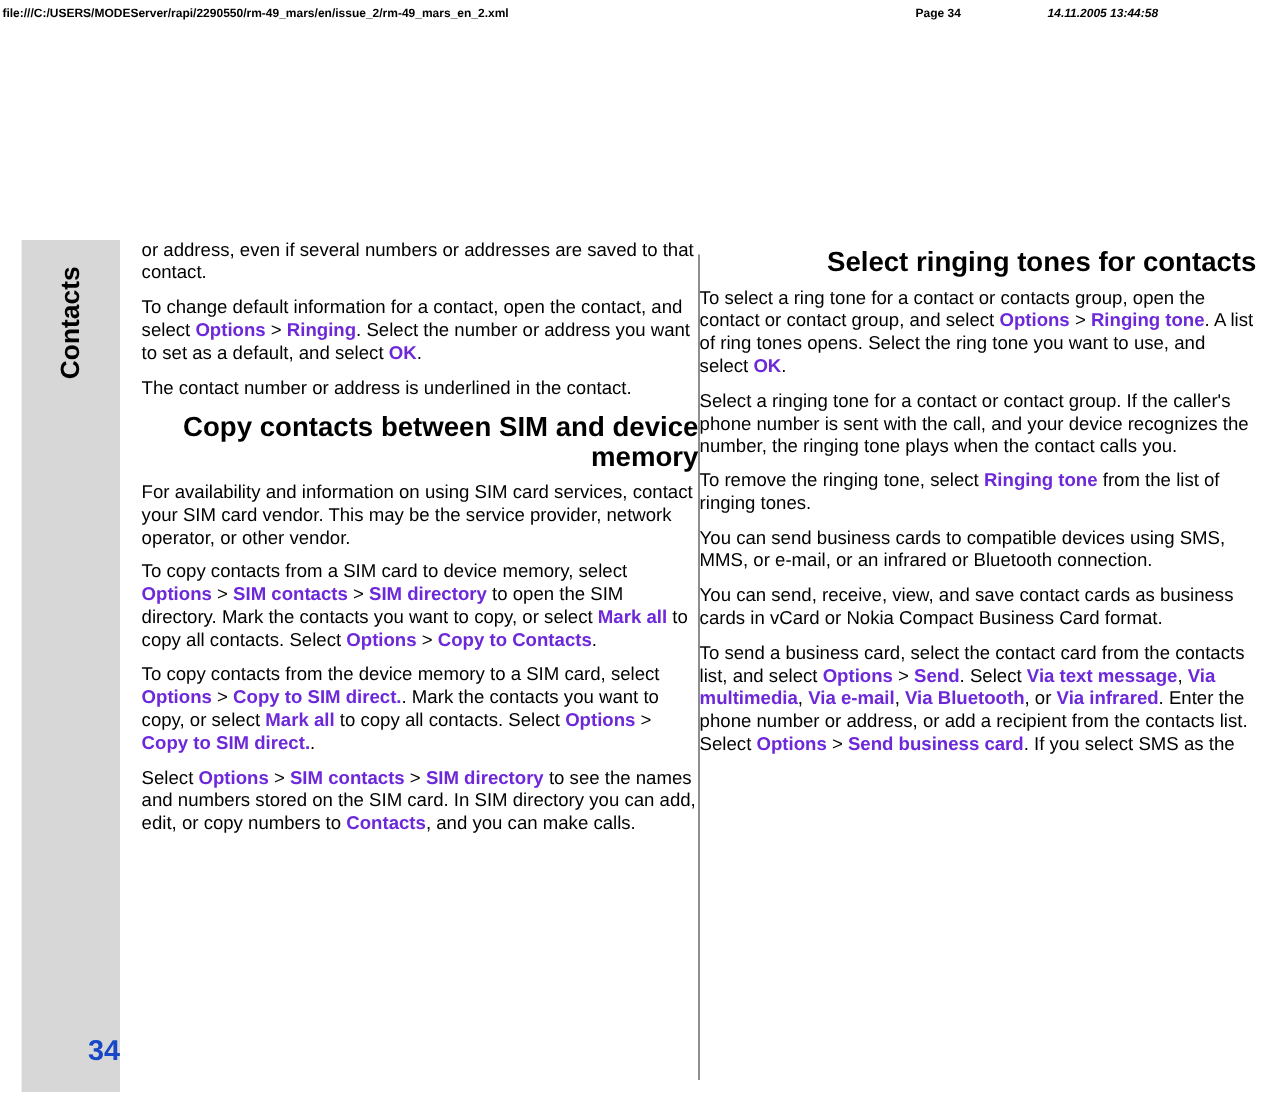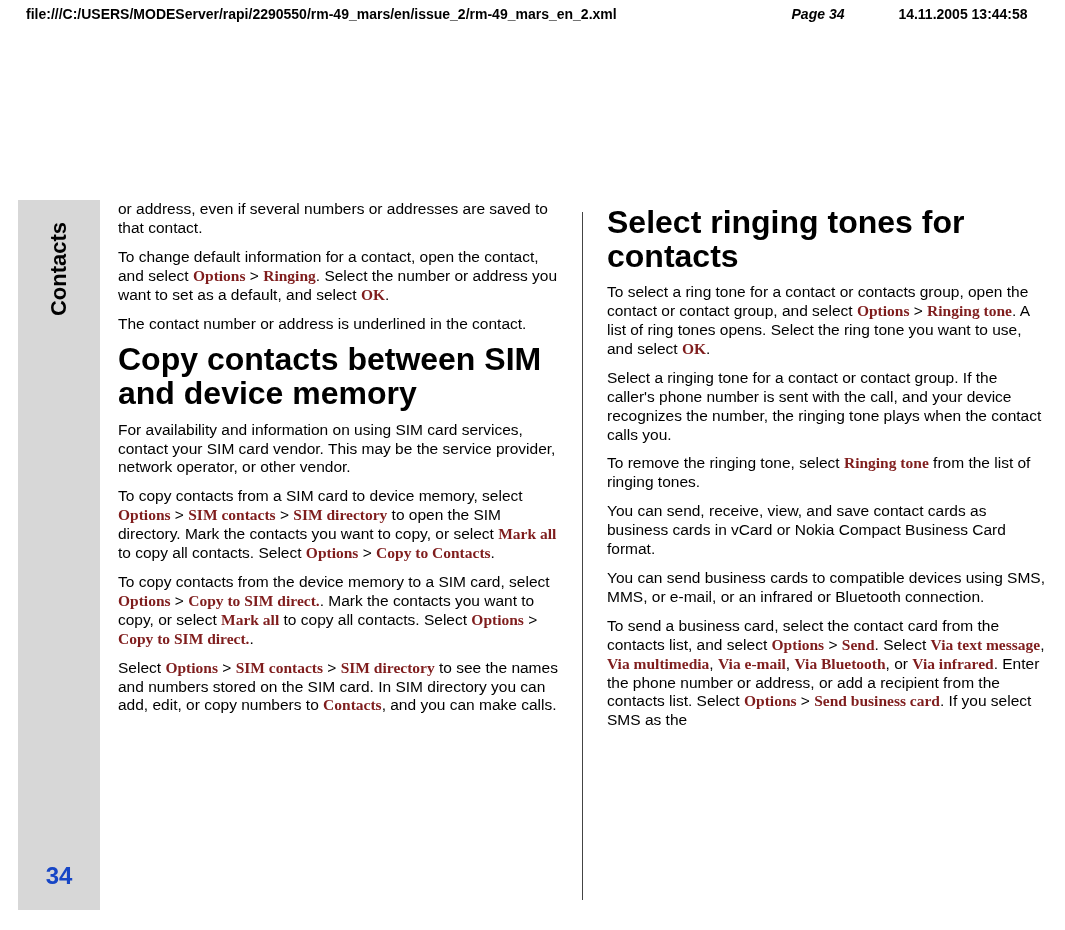--- a/index.html
+++ b/index.html
@@ -7,28 +7,27 @@
     width: 1065px;
     height: 930px;
     background: #fff;
     font-family: Arial, Helvetica, sans-serif;
     color: #000;
     position: relative;
   }
   .header {
     display: flex;
     padding: 6px 12px 4px 0;
-    font-size: 14px;
+    font-size: 10px;
     font-weight: bold;
     border-bottom: none;
-    margin-left: 24px;
   }
   .header .url { flex: 1; padding-left: 2px; }
-  .header .page { width: 110px; text-align: center; font-style: italic; }
-  .header .date { width: 180px; text-align: center; }
+  .header .page { width: 110px; text-align: left; }
+  .header .date { width: 180px; text-align: left; font-style: italic; }
   .page-body {
     position: absolute;
     top: 200px;
     left: 18px;
     right: 18px;
     bottom: 20px;
     display: flex;
   }
   .sidebar {
     width: 82px;
@@ -44,49 +43,49 @@
     transform-origin: center;
     font-size: 22px;
     font-weight: bold;
     white-space: nowrap;
   }
   .sidebar-pagenum {
     position: absolute;
     bottom: 20px;
     left: 0;
     right: 0;
-    text-align: center;
+    text-align: right;
     font-size: 24px;
     color: #1746c6;
     font-weight: bold;
   }
   .columns {
     flex: 1;
     display: flex;
-    gap: 24px;
   }
   .col {
     flex: 1;
     font-size: 15.5px;
     line-height: 1.22;
   }
   .col-divider {
     width: 1px;
     background: #444;
     margin: 12px 0 10px 0;
   }
   .col p { margin-bottom: 10px; }
   .col h1 {
-    font-size: 32px;
+    font-size: 23px;
     font-weight: bold;
     line-height: 1.05;
     margin-bottom: 10px;
     margin-top: 6px;
+    text-align: right;
   }
-  .ui { color: #7f1d1d; font-weight: bold; font-family: Liberation Serif, serif; }
+  .ui { color: #6d28d9; font-weight: bold; }
   .gt { color: #000; font-weight: normal; }
 </style>
 </head>
 <body>
 
 <div class="header">
   <div class="url">file:///C:/USERS/MODEServer/rapi/2290550/rm-49_mars/en/issue_2/rm-49_mars_en_2.xml</div>
   <div class="page">Page 34</div>
   <div class="date">14.11.2005 13:44:58</div>
 </div>
@@ -121,20 +120,20 @@
 
     <div class="col">
       <h1>Select ringing tones for contacts</h1>
       <p>
         <span>To select a ring tone for a contact or contacts group, open the contact or contact group, and select </span><span class="ui">Options</span><span class="gt"> &gt; </span><span class="ui">Ringing tone</span><span>. A list of ring tones opens. Select the ring tone you want to use, and select </span><span class="ui">OK</span><span>.</span>
       </p>
       <p>Select a ringing tone for a contact or contact group. If the caller's phone number is sent with the call, and your device recognizes the number, the ringing tone plays when the contact calls you.</p>
       <p>
         <span>To remove the ringing tone, select </span><span class="ui">Ringing tone</span><span> from the list of ringing tones.</span>
       </p>
+      <p>You can send business cards to compatible devices using SMS, MMS, or e-mail, or an infrared or Bluetooth connection.</p>
       <p>You can send, receive, view, and save contact cards as business cards in vCard or Nokia Compact Business Card format.</p>
-      <p>You can send business cards to compatible devices using SMS, MMS, or e-mail, or an infrared or Bluetooth connection.</p>
       <p>
         <span>To send a business card, select the contact card from the contacts list, and select </span><span class="ui">Options</span><span class="gt"> &gt; </span><span class="ui">Send</span><span>. Select </span><span class="ui">Via text message</span><span>, </span><span class="ui">Via multimedia</span><span>, </span><span class="ui">Via e-mail</span><span>, </span><span class="ui">Via Bluetooth</span><span>, or </span><span class="ui">Via infrared</span><span>. Enter the phone number or address, or add a recipient from the contacts list. Select </span><span class="ui">Options</span><span class="gt"> &gt; </span><span class="ui">Send business card</span><span>. If you select SMS as the</span>
       </p>
     </div>
   </div>
 </div>
 
 </body></html>

